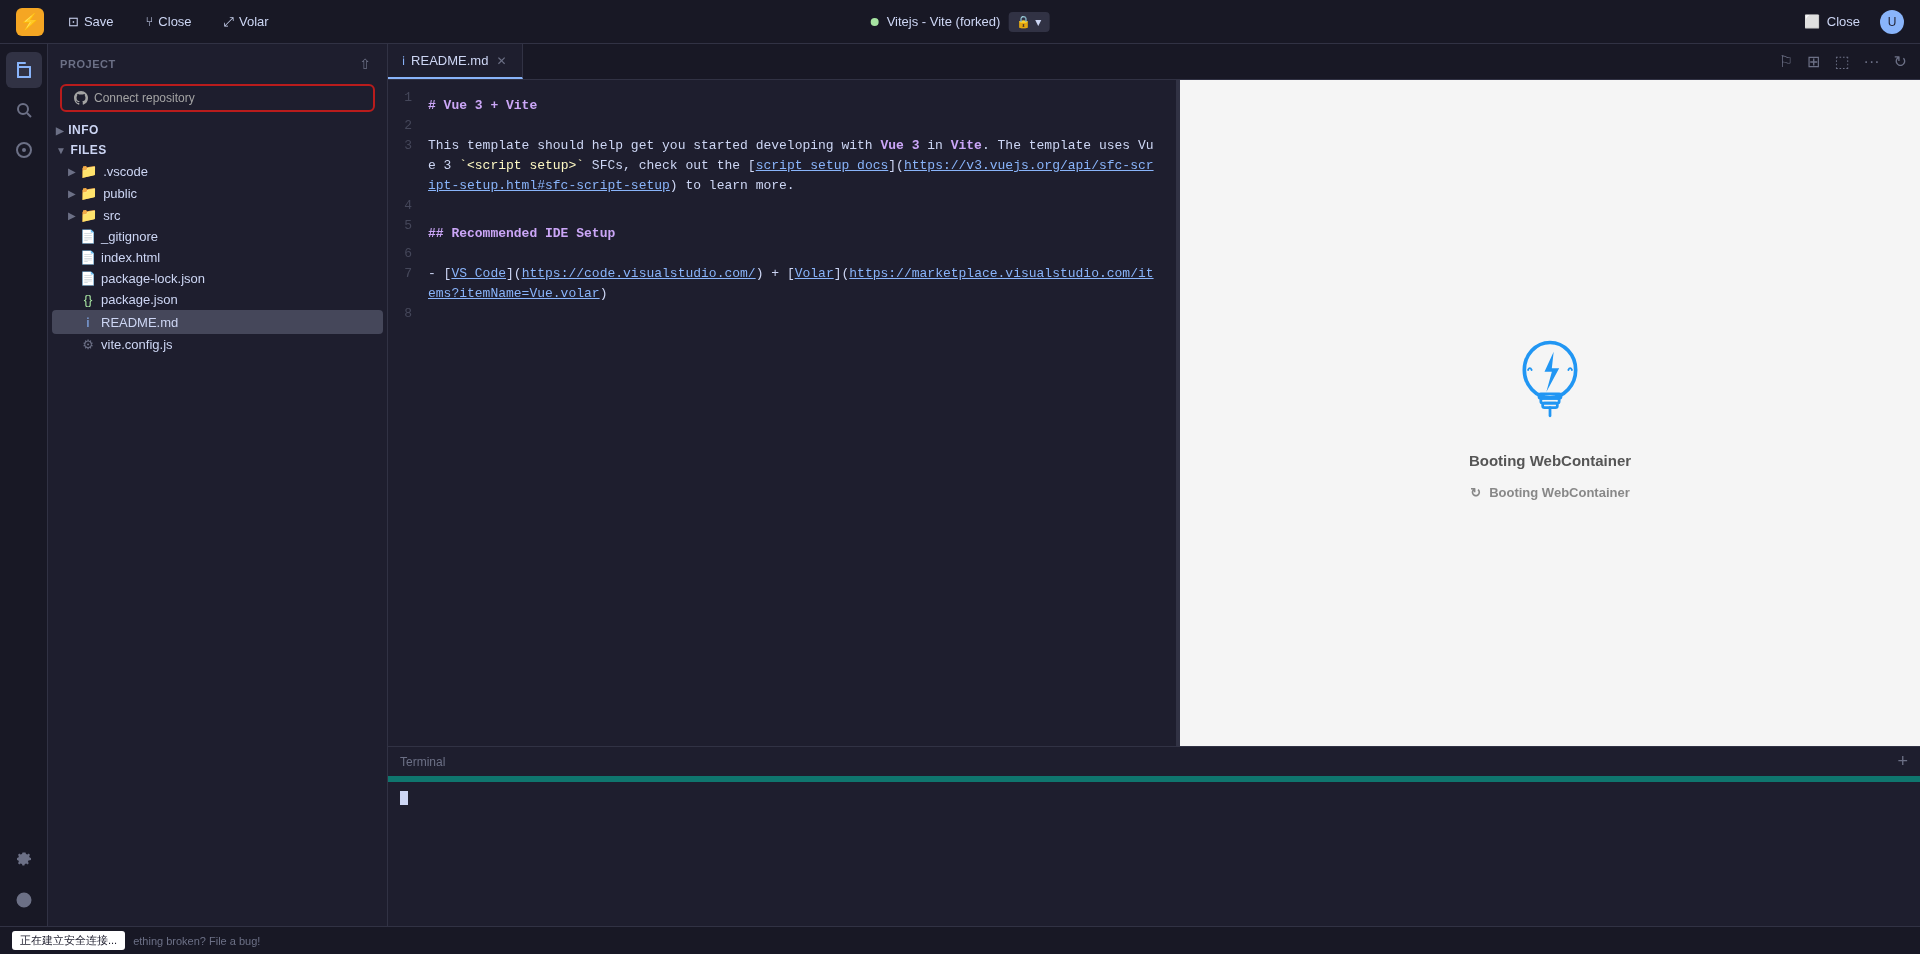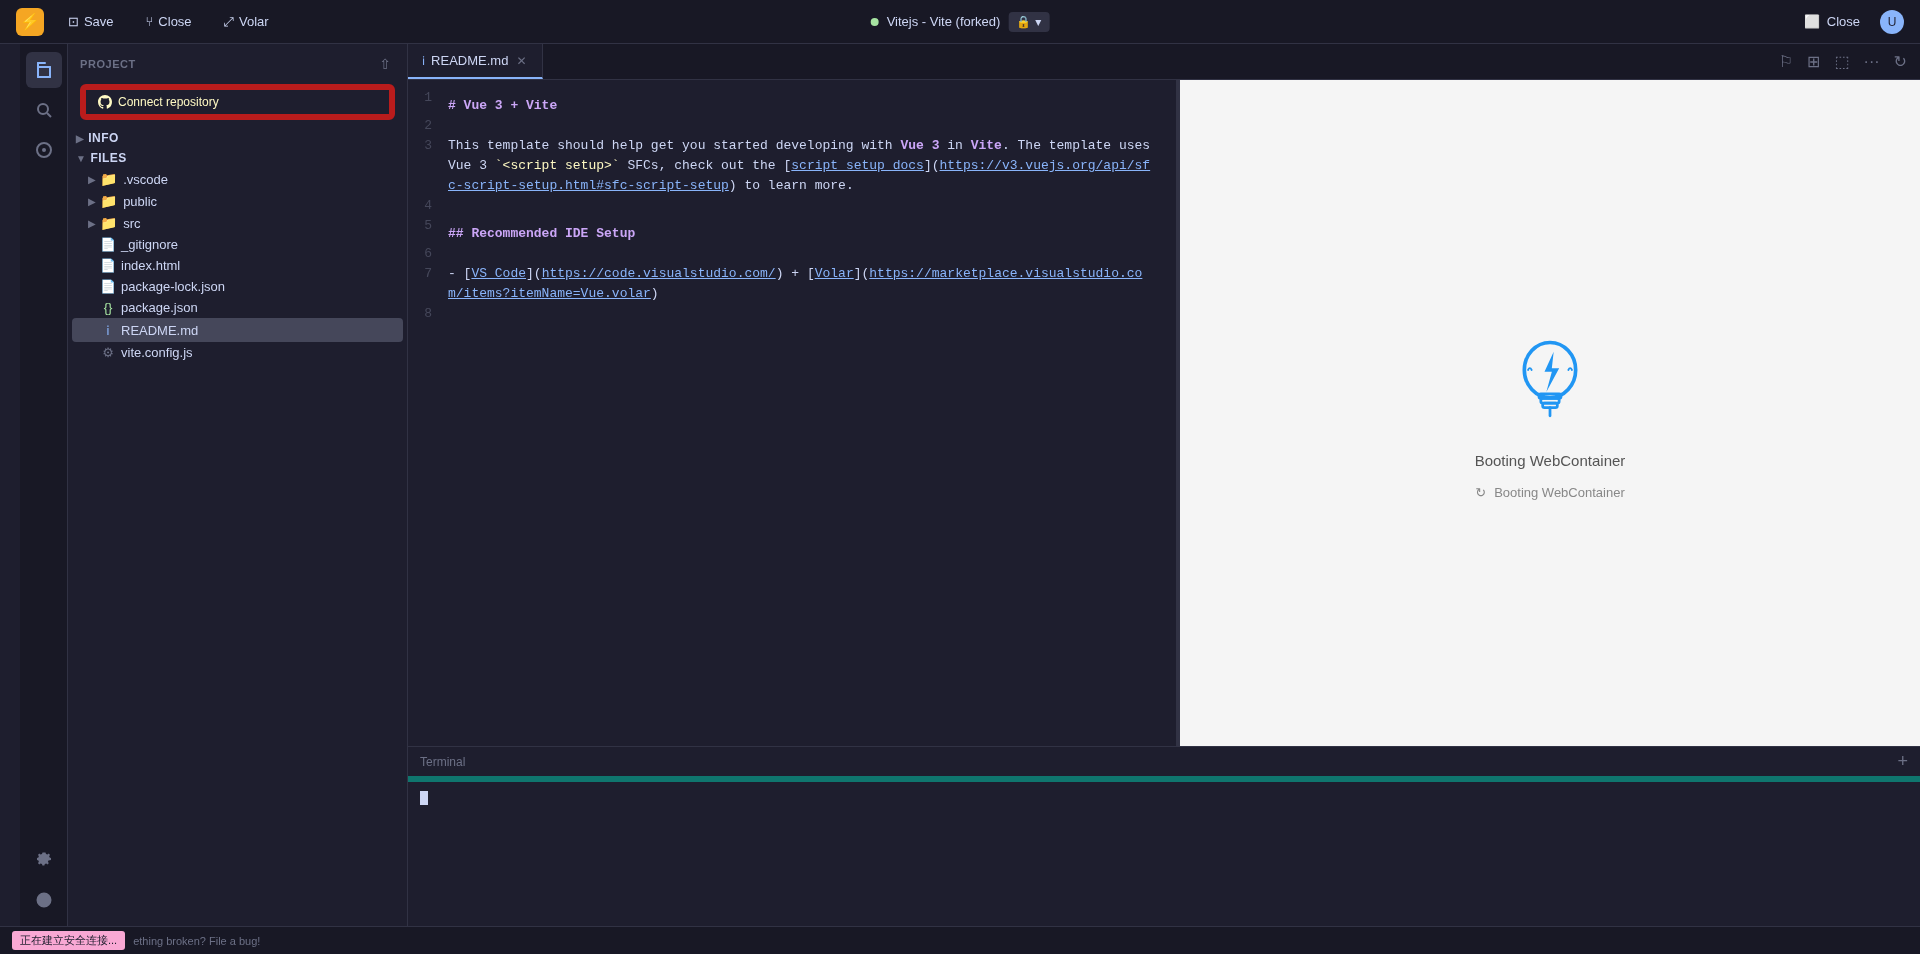--- a/index.html
+++ b/index.html
@@ -109,21 +109,20 @@
       justify-content: center;
       font-size: 12px;
       color: #1e1e2e;
     }
 
     
     .main {
       display: flex;
       flex: 1;
       overflow: hidden;
-      padding-left: 20px;
     }
 
     
     .icon-rail {
       width: 48px;
       background: #181825;
       display: flex;
       flex-direction: column;
       align-items: center;
       padding: 8px 0;
@@ -180,22 +179,22 @@
       cursor: pointer;
       font-size: 14px;
       padding: 2px 4px;
       border-radius: 3px;
     }
     .connect-repo-btn {
       display: flex;
       align-items: center;
       gap: 6px;
       background: transparent;
-      border: 6px solid #b91c1c;
-      color: #fef9c3;
+      border: 2px solid #b91c1c;
+      color: #a3a3a3;
       cursor: pointer;
       font-size: 12px;
       padding: 5px 12px;
       border-radius: 6px;
       margin: 4px 12px 8px 12px;
       width: calc(100% - 24px);
     }
 
     .tree-section {
       padding: 0 4px;
@@ -368,20 +367,21 @@
       flex-direction: column;
       align-items: center;
       justify-content: center;
       flex-shrink: 0;
     }
     .booting-container {
       display: flex;
       flex-direction: column;
       align-items: center;
       gap: 16px;
+      font-weight: bold;
     }
     .bulb-icon-wrapper {
       width: 100px;
       height: 110px;
       position: relative;
     }
     .booting-label-main {
       font-size: 15px;
       color: #555;
       font-family: -apple-system, BlinkMacSystemFont, 'Segoe UI', sans-serif;
@@ -459,21 +459,21 @@
       justify-content: space-between;
       padding: 0 12px;
       flex-shrink: 0;
     }
     .bottom-status {
       display: flex;
       align-items: center;
       gap: 8px;
     }
     .status-connecting {
-      background: #f9a8d4;
+      background: #ffffff;
       color: #1e1e2e;
       font-size: 11px;
       padding: 2px 8px;
       border-radius: 3px;
       cursor: pointer;
     }
     .bug-report {
       font-size: 11px;
       color: #6c7086;
       cursor: pointer;

